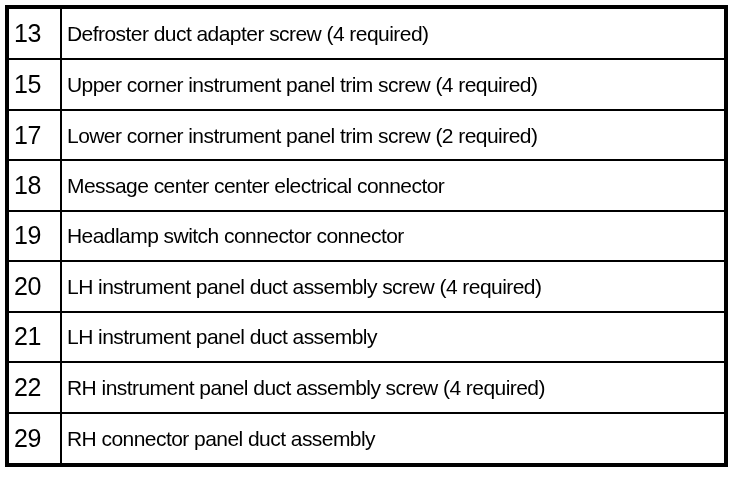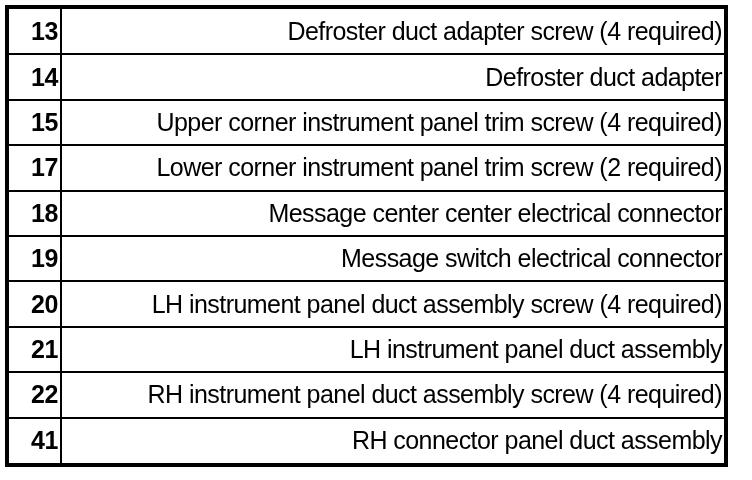--- a/index.html
+++ b/index.html
@@ -50,99 +50,94 @@
 
   
   table.legend-table tr + tr > td {
     border-top: 2px solid #000000;
   }
 
   td.item-number {
     width: 52px;
     box-sizing: border-box;
     border-right: 2px solid #000000;
-    padding: 0 0 0 22px;
+    padding: 0 0 0 5px;
     text-align: left;
     vertical-align: middle;
     font-size: 25px;
     line-height: 1;
     letter-spacing: -0.4px;
     white-space: nowrap;
-    font-weight: bold;
   }
 
   td.item-description {
     box-sizing: border-box;
     padding: 0 2px 0 5px;
-    text-align: right;
+    text-align: left;
     vertical-align: middle;
-    font-size: 25px;
+    font-size: 21px;
     line-height: 1;
     letter-spacing: -0.55px;
     white-space: nowrap;
     overflow: hidden;
   }
 </style>
 </head>
 <body>
 
 <div id="screenshot-root">
 
   <div class="legend-table-wrap">
     <table class="legend-table">
       <tbody>
 
         <tr>
           <td class="item-number">13</td>
           <td class="item-description">Defroster duct adapter screw (4 required)</td>
         </tr>
 
-        <tr>
-          <td class="item-number">14</td>
-          <td class="item-description">Defroster duct adapter</td>
-        </tr>
 
         <tr>
           <td class="item-number">15</td>
           <td class="item-description">Upper corner instrument panel trim screw (4 required)</td>
         </tr>
 
 
         <tr>
           <td class="item-number">17</td>
           <td class="item-description">Lower corner instrument panel trim screw (2 required)</td>
         </tr>
 
         <tr>
           <td class="item-number">18</td>
           <td class="item-description">Message center center electrical connector</td>
         </tr>
 
         <tr>
           <td class="item-number">19</td>
-          <td class="item-description">Message switch electrical connector</td>
+          <td class="item-description">Headlamp switch connector connector</td>
         </tr>
 
         <tr>
           <td class="item-number">20</td>
           <td class="item-description">LH instrument panel duct assembly screw (4 required)</td>
         </tr>
 
         <tr>
           <td class="item-number">21</td>
           <td class="item-description">LH instrument panel duct assembly</td>
         </tr>
 
         <tr>
           <td class="item-number">22</td>
           <td class="item-description">RH instrument panel duct assembly screw (4 required)</td>
         </tr>
 
         <tr>
-          <td class="item-number">41</td>
+          <td class="item-number">29</td>
           <td class="item-description">RH connector panel duct assembly</td>
         </tr>
 
       </tbody>
     </table>
   </div>
 
 </div>
 
 </body></html>

